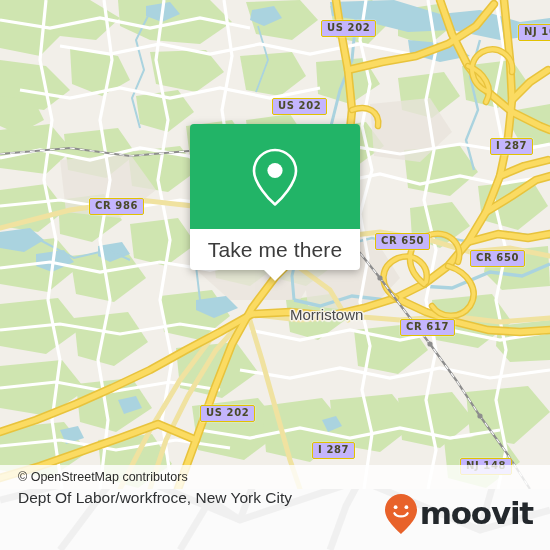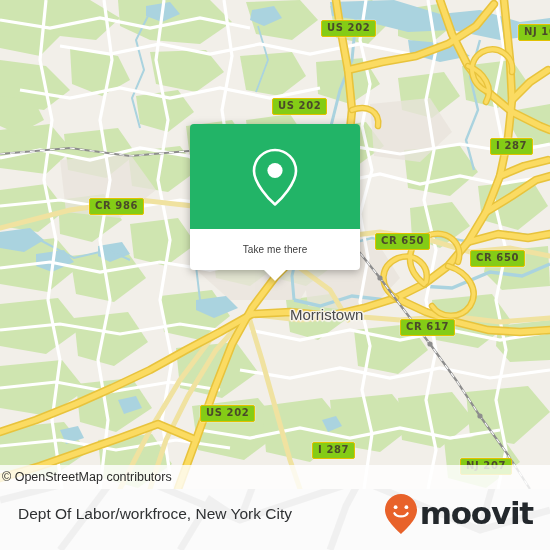--- a/index.html
+++ b/index.html
@@ -27,21 +27,21 @@
     width: 550px;
     height: 489px;
     overflow: hidden;
     background: #f2efe9;
   }
   #map svg { display: block; }
 
   
   .shield {
     position: absolute;
-    background: #84cc16;
+    background: #c4b5fd;
     border: 1.6px solid #e2c200;
     border-radius: 2px;
     color: #4a4a2a;
     font-family: "DejaVu Sans", sans-serif;
     font-size: 10px;
     font-weight: bold;
     letter-spacing: 0.6px;
     padding: 1px 5px 2px 5px;
     line-height: 12px;
     white-space: nowrap;
@@ -83,21 +83,21 @@
     background: #ffffff;
     height: 41px;
     border-radius: 0 0 4px 4px;
     display: flex;
     align-items: center;
     justify-content: center;
     position: relative;
   }
   #popup-label {
     font-family: "Liberation Sans", sans-serif;
-    font-size: 10px;
+    font-size: 21px;
     color: #3c3c3c;
     letter-spacing: .1px;
   }
   #popup-tail {
     position: absolute;
     left: 50%;
     bottom: -11px;
     margin-left: -11px;
     width: 0; height: 0;
     border-left: 11px solid transparent;
@@ -113,21 +113,21 @@
     width: 550px;
     height: 24px;
     background: rgba(255,255,255,0.80);
     display: flex;
     align-items: center;
   }
   #attribution-text {
     font-family: "Liberation Sans", sans-serif;
     font-size: 12.5px;
     color: #2b2b2b;
-    padding-left: 2px;
+    padding-left: 18px;
   }
 
   
   #footer {
     position: absolute;
     left: 0;
     top: 489px;
     width: 550px;
     height: 61px;
     background: #fbfbfb;
@@ -139,21 +139,20 @@
     width: 550px;
     height: 550px;
     opacity: .20;
     pointer-events: none;
   }
   #footer-inner {
     position: relative;
     width: 550px;
     height: 61px;
     display: flex;
-    align-items: center;
     justify-content: space-between;
     padding: 0 17px 12px 18px;
     box-sizing: border-box;
   }
   #footer-title {
     font-family: "Liberation Sans", sans-serif;
     font-size: 15.5px;
     color: #2f3133;
     white-space: nowrap;
   }
@@ -370,21 +369,21 @@
     <div class="shield" style="left:321px; top:20px;">US 202</div>
     <div class="shield" style="left:481px; top:24px;margin-left:37px;">NJ 10</div>
     <div class="shield" style="left:272px; top:98px;">US 202</div>
     <div class="shield" style="left:490px; top:138px;">I 287</div>
     <div class="shield" style="left:89px;  top:198px;">CR 986</div>
     <div class="shield" style="left:375px; top:233px;">CR 650</div>
     <div class="shield" style="left:470px; top:250px;">CR 650</div>
     <div class="shield" style="left:400px; top:319px;">CR 617</div>
     <div class="shield" style="left:200px; top:405px;">US 202</div>
     <div class="shield" style="left:312px; top:442px;">I 287</div>
-    <div class="shield" style="left:460px; top:458px;">NJ 207</div>
+    <div class="shield" style="left:460px; top:458px;">NJ 148</div>
 
     <div id="popup">
       <div id="popup-top">
         <svg width="56" height="62" viewBox="0 0 56 62">
           <path d="M28 4 C16.4 4 7 13.4 7 25 C7 37.2 22 53.5 28 58.5 C34 53.5 49 37.2 49 25 C49 13.4 39.6 4 28 4 Z" fill="none" stroke="#ffffff" stroke-width="2.6" stroke-linejoin="round"></path>
           <circle cx="28" cy="24.5" r="7.6" fill="#ffffff"></circle>
         </svg>
       </div>
       <div id="popup-bottom">
         <span id="popup-label">Take me there</span>

